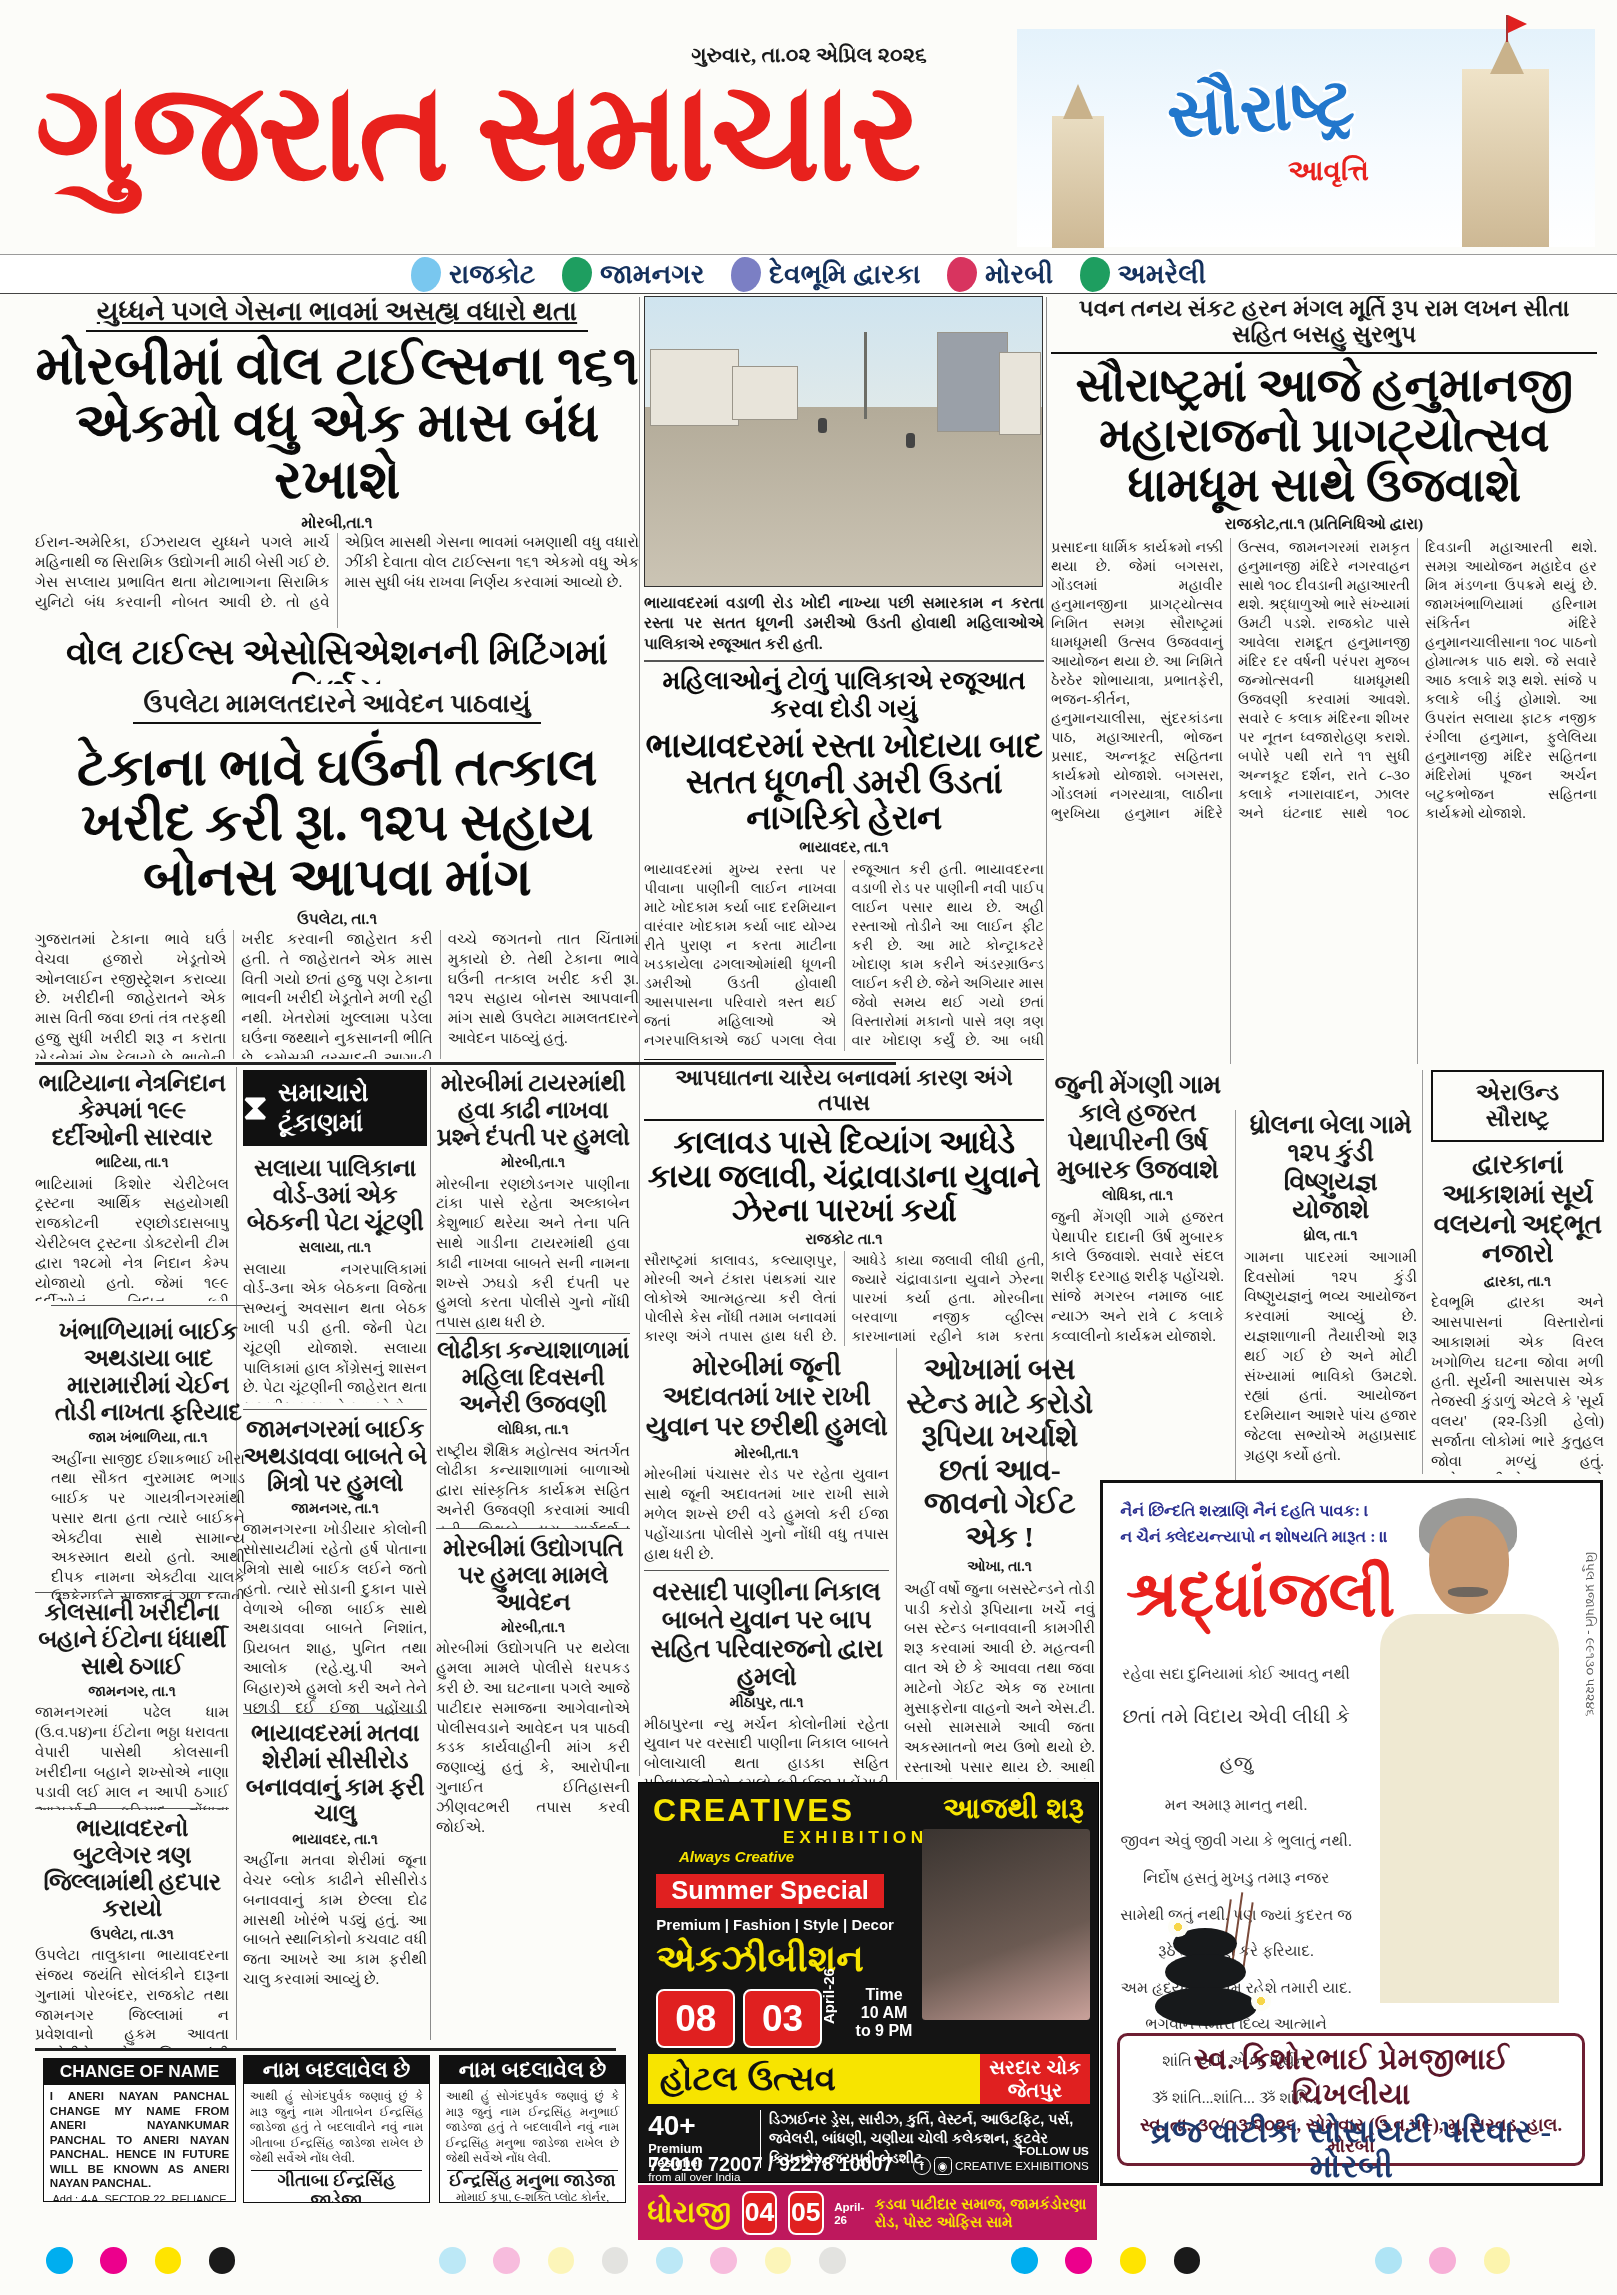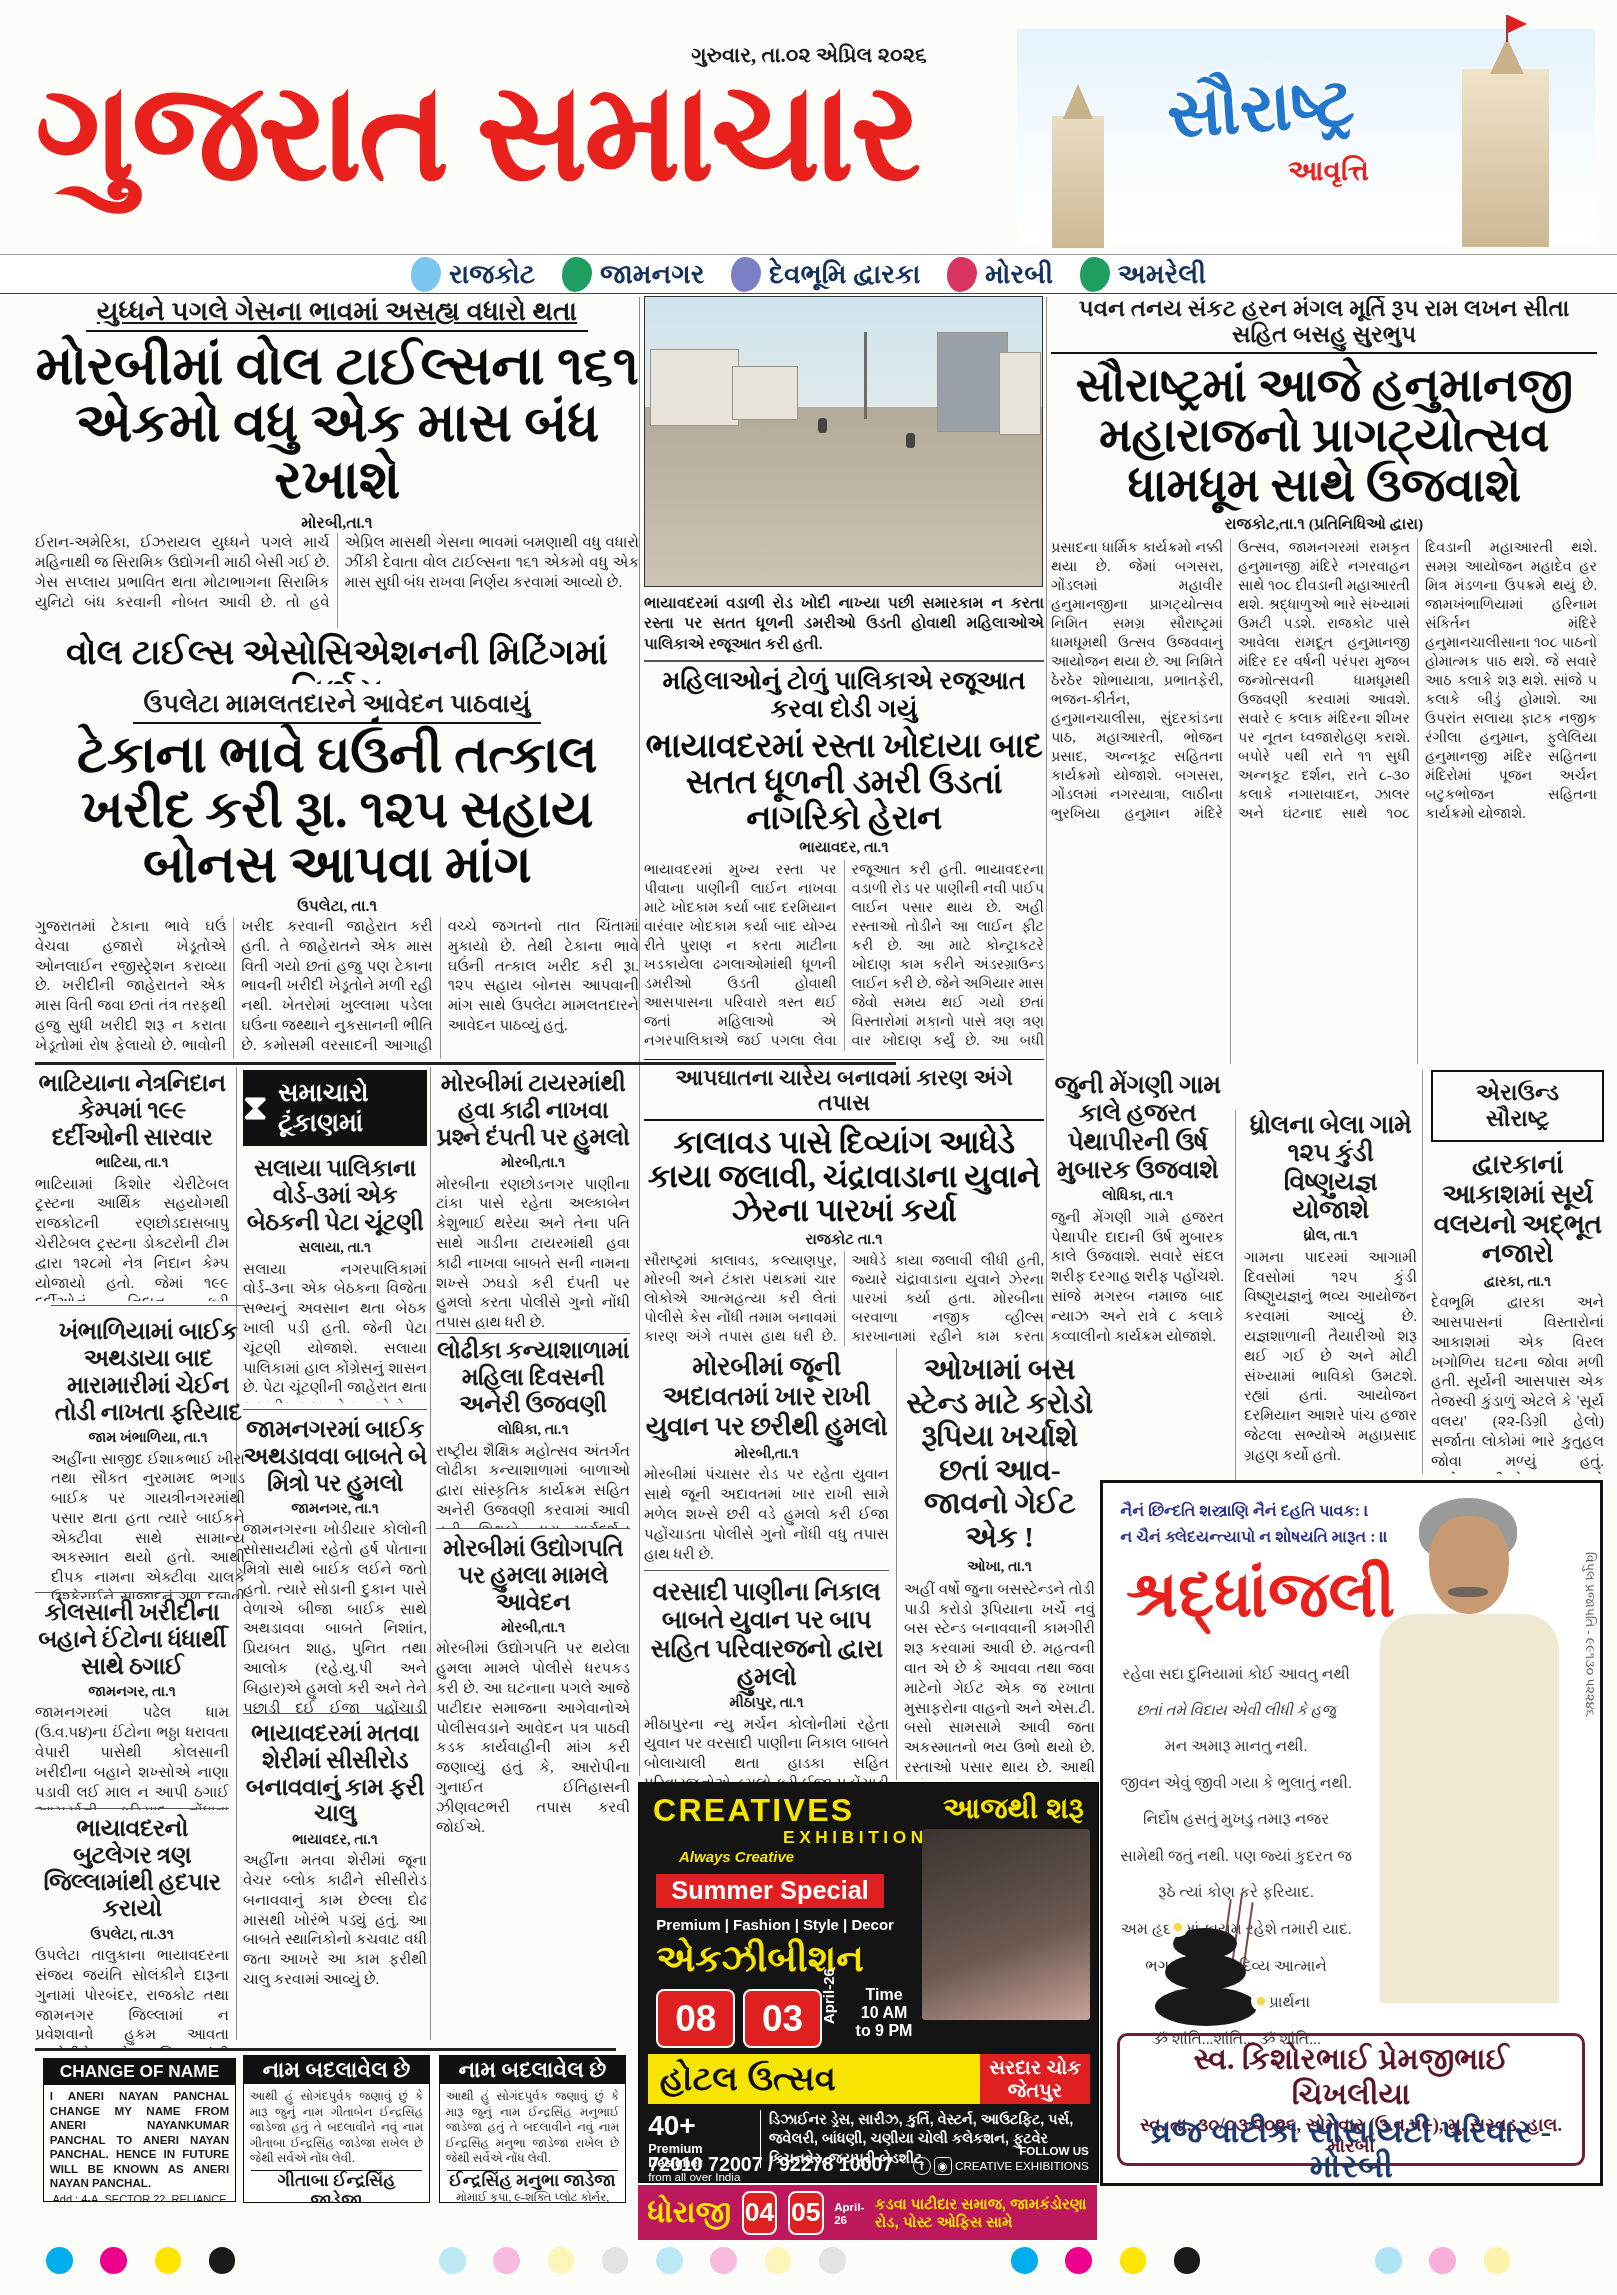--- a/index.html
+++ b/index.html
@@ -149,21 +149,21 @@
 
   <div class="story" style="left:1051px;top:296px;width:546px;height:768px;">
     <div class="kickwrap"><span class="kicker" style="font-size:23px;">પવન તનય સંકટ હરન મંગલ મૂર્તિ રૂપ રામ લખન સીતા સહિત બસહુ સુરભુપ</span></div>
     <div class="headline" style="font-size:47px;margin-top:7px;">સૌરાષ્ટ્રમાં આજે હનુમાનજી મહારાજનો પ્રાગટ્યોત્સવ ધામધૂમ સાથે ઉજવાશે</div>
     <div class="dateline" style="font-size:15.6px;margin:4.6px 0;">રાજકોટ,તા.૧ (પ્રતિનિધિઓ દ્વારા)</div>
     <div class="bd cols3" style="height:583px;font-size:14.4px;">પ્રસાદના ધાર્મિક કાર્યક્રમો નક્કી થયા છે. જેમાં બગસરા, ગોંડલમાં મહાવીર હનુમાનજીના પ્રાગટ્યોત્સવ નિમિત સમગ્ર સૌરાષ્ટ્રમાં ધામધૂમથી ઉત્સવ ઉજવવાનું આયોજન થયા છે. આ નિમિતે ઠેરઠેર શોભાયાત્રા, પ્રભાતફેરી, ભજન-કીર્તન, હનુમાનચાલીસા, સુંદરકાંડના પાઠ, મહાઆરતી, ભોજન પ્રસાદ, અન્નકૂટ સહિતના કાર્યક્રમો યોજાશે. બગસરા, ગોંડલમાં નગરયાત્રા, લાઠીના ભુરખિયા હનુમાન મંદિરે ઉત્સવ, જામનગરમાં રામકૃત હનુમાનજી મંદિરે નગરવાહન સાથે ૧૦૮ દીવડાની મહાઆરતી થશે. શ્રદ્ધાળુઓ ભારે સંખ્યામાં ઉમટી પડશે. રાજકોટ પાસે આવેલા રામદૂત હનુમાનજી મંદિર દર વર્ષની પરંપરા મુજબ જન્મોત્સવની ધામધૂમથી ઉજવણી કરવામાં આવશે. સવારે ૯ કલાક મંદિરના શીખર પર નૂતન ધ્વજારોહણ કરાશે. બપોરે ૫થી રાતે ૧૧ સુધી અન્નકૂટ દર્શન, રાતે ૮-૩૦ કલાકે નગારાવાદન, ઝાલર અને ઘંટનાદ સાથે ૧૦૮ દિવડાની મહાઆરતી થશે. સમગ્ર આયોજન મહાદેવ હર મિત્ર મંડળના ઉપક્રમે થયું છે. જામખંભાળિયામાં હરિનામ સંકિર્તન મંદિરે હનુમાનચાલીસાના ૧૦૮ પાઠનો હોમાત્મક પાઠ થશે. જે સવારે આઠ કલાકે શરૂ થશે. સાંજે ૫ કલાકે બીડું હોમાશે. આ ઉપરાંત સલાયા ફાટક નજીક રંગીલા હનુમાન, ફુલેલિયા હનુમાનજી મંદિર સહિતના મંદિરોમાં પૂજન અર્ચન બટુકભોજન સહિતના કાર્યક્રમો યોજાશે.</div>
   </div>
 
   <div class="story" style="left:35px;top:689px;width:604px;height:370px;">
     <div class="kickwrap"><span class="kicker" style="font-size:25.4px;">ઉપલેટા મામલતદારને આવેદન પાઠવાયું</span></div>
-    <div class="headline" style="font-size:52px;margin-top:3px;">ટેકાના ભાવે ઘઉંની તત્કાલ ખરીદ કરી રૂા. ૧૨૫ સહાય બોનસ આપવા માંગ</div>
+    <div class="headline" style="font-size:52px;margin-top:16px;">ટેકાના ભાવે ઘઉંની તત્કાલ ખરીદ કરી રૂા. ૧૨૫ સહાય બોનસ આપવા માંગ</div>
     <div class="dateline" style="font-size:15.6px;margin:4.6px 0 2.3px;">ઉપલેટા, તા.૧</div>
     <div class="bd cols3" style="height:196px;">ગુજરાતમાં ટેકાના ભાવે ઘઉં વેચવા હજારો ખેડૂતોએ ઓનલાઈન રજીસ્ટ્રેશન કરાવ્યા છે. ખરીદીની જાહેરાતને એક માસ વિતી જવા છતાં તંત્ર તરફથી હજુ સુધી ખરીદી શરૂ ન કરાતા ખેડૂતોમાં રોષ ફેલાયો છે. ભાવોની ખરીદ કરવાની જાહેરાત કરી હતી. તે જાહેરાતને એક માસ વિતી ગયો છતાં હજુ પણ ટેકાના ભાવની ખરીદી ખેડૂતોને મળી રહી નથી. ખેતરોમાં ખુલ્લામા પડેલા ઘઉંના જથ્થાને નુકસાનની ભીતિ છે. કમોસમી વરસાદની આગાહી વચ્ચે જગતનો તાત ચિંતામાં મુકાયો છે. તેથી ટેકાના ભાવે ઘઉંની તત્કાલ ખરીદ કરી રૂા. ૧૨૫ સહાય બોનસ આપવાની માંગ સાથે ઉપલેટા મામલતદારને આવેદન પાઠવ્યું હતું.</div>
   </div>
 
   <div class="story" style="left:644px;top:1065px;width:400px;height:281px;">
     <div class="kickwrap"><span class="kicker" style="font-size:22px;">આપઘાતના ચારેય બનાવમાં કારણ અંગે તપાસ</span></div>
     <div class="headline" style="font-size:32px;margin-top:4.6px;">કાલાવડ પાસે દિવ્યાંગ આધેડે કાયા જલાવી, ચંદ્રાવાડાના યુવાને ઝેરના પારખાં કર્યા</div>
     <div class="dateline" style="font-size:15px;margin:3.5px 0;">રાજકોટ તા.૧</div>
     <div class="bd cols2" style="height:127px;font-size:14.4px;">સૌરાષ્ટ્રમાં કાલાવડ, કલ્યાણપુર, મોરબી અને ટંકારા પંથકમાં ચાર લોકોએ આત્મહત્યા કરી લેતાં પોલીસે કેસ નોંધી તમામ બનાવમાં કારણ અંગે તપાસ હાથ ધરી છે. કાલાવડ પાસેના ગામે દિવ્યાંગ આધેડે કાયા જલાવી લીધી હતી, જ્યારે ચંદ્રાવાડાના યુવાને ઝેરના પારખાં કર્યા હતા. મોરબીના બરવાળા નજીક વ્હીલ્સ કારખાનામાં રહીને કામ કરતા રાજનાથ પાસવાન નામના યુવાને ગળેફાંસો ખાઈ જીવન ટૂંકાવ્યું હતું. આ તમામ મોત અંગે પોલીસે વધુ તપાસ હાથ ધરી છે.</div>
   </div>
@@ -268,21 +268,21 @@
 
     <div class="abs portrait" style="left:254px;top:11.6px;width:219px;height:508px;">
       <div class="hair" style="left:62px;top:3.5px;width:98px;height:64px;"></div>
       <div class="face" style="left:72px;top:21px;width:80px;height:98px;"></div>
       <div class="mustache" style="left:91px;top:92px;width:40px;height:10.4px;"></div>
       <div class="kurta" style="left:23px;top:119px;width:179px;height:389px;"></div>
     </div>
 
     <div class="abs" style="left:11.6px;top:173px;width:243px;">
       <div class="poemline" style="font-size:15.6px;line-height:2.35;">રહેવા સદા દુનિયામાં કોઈ આવતુ નથી</div>
-      <div class="poemline" style="font-size:15px;line-height:2.35;font-style:italic;">છતાં તમે વિદાય એવી લીધી કે હજુ</div>
+      <div class="poemline" style="font-size:20px;line-height:2.35;">છતાં તમે વિદાય એવી લીધી કે હજુ</div>
       <div class="poemline" style="font-size:15.6px;line-height:2.35;">મન અમારૂ માનતુ નથી.</div>
       <div class="poemline" style="font-size:15.6px;line-height:2.35;">જીવન એવું જીવી ગયા કે ભુલાતું નથી.</div>
       <div class="poemline" style="font-size:15.6px;line-height:2.35;">નિર્દોષ હસતું મુખડુ તમારૂ નજર</div>
       <div class="poemline" style="font-size:15.6px;line-height:2.35;">સામેથી જતું નથી. પણ જ્યાં કુદરત જ</div>
       <div class="poemline" style="font-size:15.6px;line-height:2.35;">રૂઠે ત્યાં કોણ કરે ફરિયાદ.</div>
       <div class="poemline" style="font-size:15.6px;line-height:2.35;">અમ હૃદયમાં કાયમ રહેશે તમારી યાદ.</div>
       <div class="poemline" style="font-size:15.6px;line-height:2.35;">ભગવાન તમારા દિવ્ય આત્માને</div>
       <div class="poemline" style="font-size:15.6px;line-height:2.35;">શાંતિ આપે એ જ પ્રાર્થના</div>
       <div class="poemline" style="font-size:15.6px;line-height:2.35;">ૐ શાંતિ...શાંતિ... ૐ શાંતિ...</div>
     </div>

